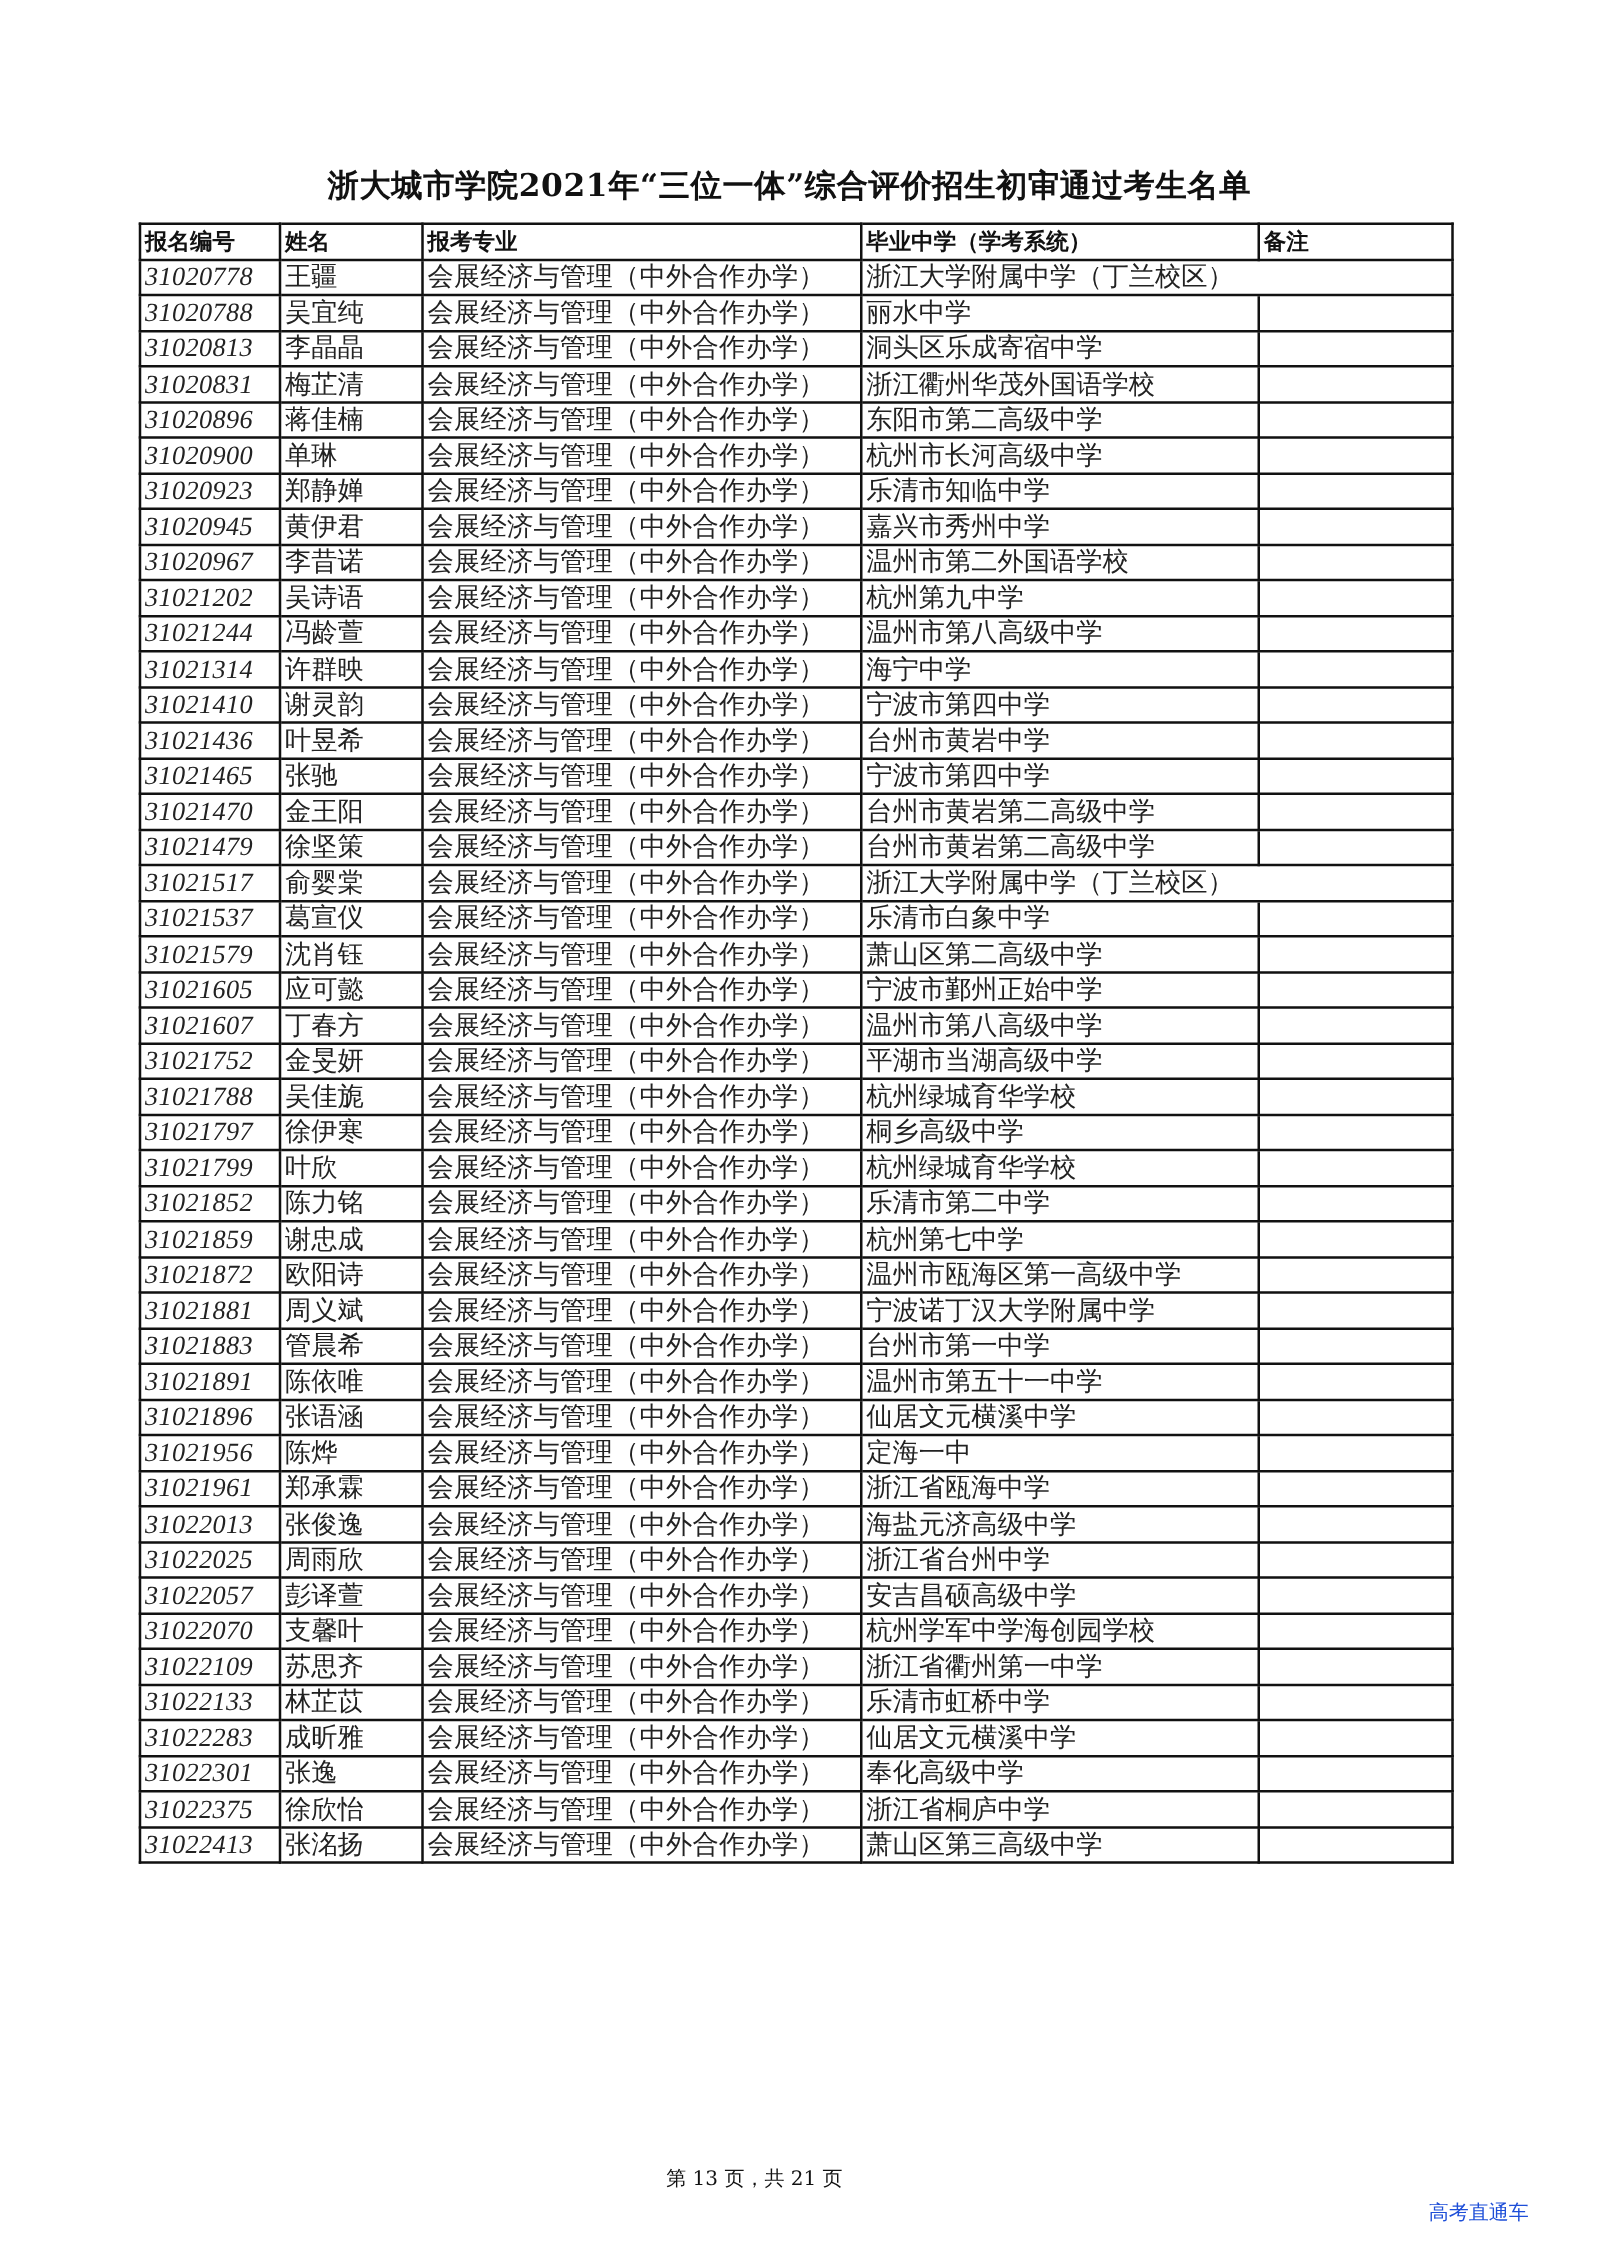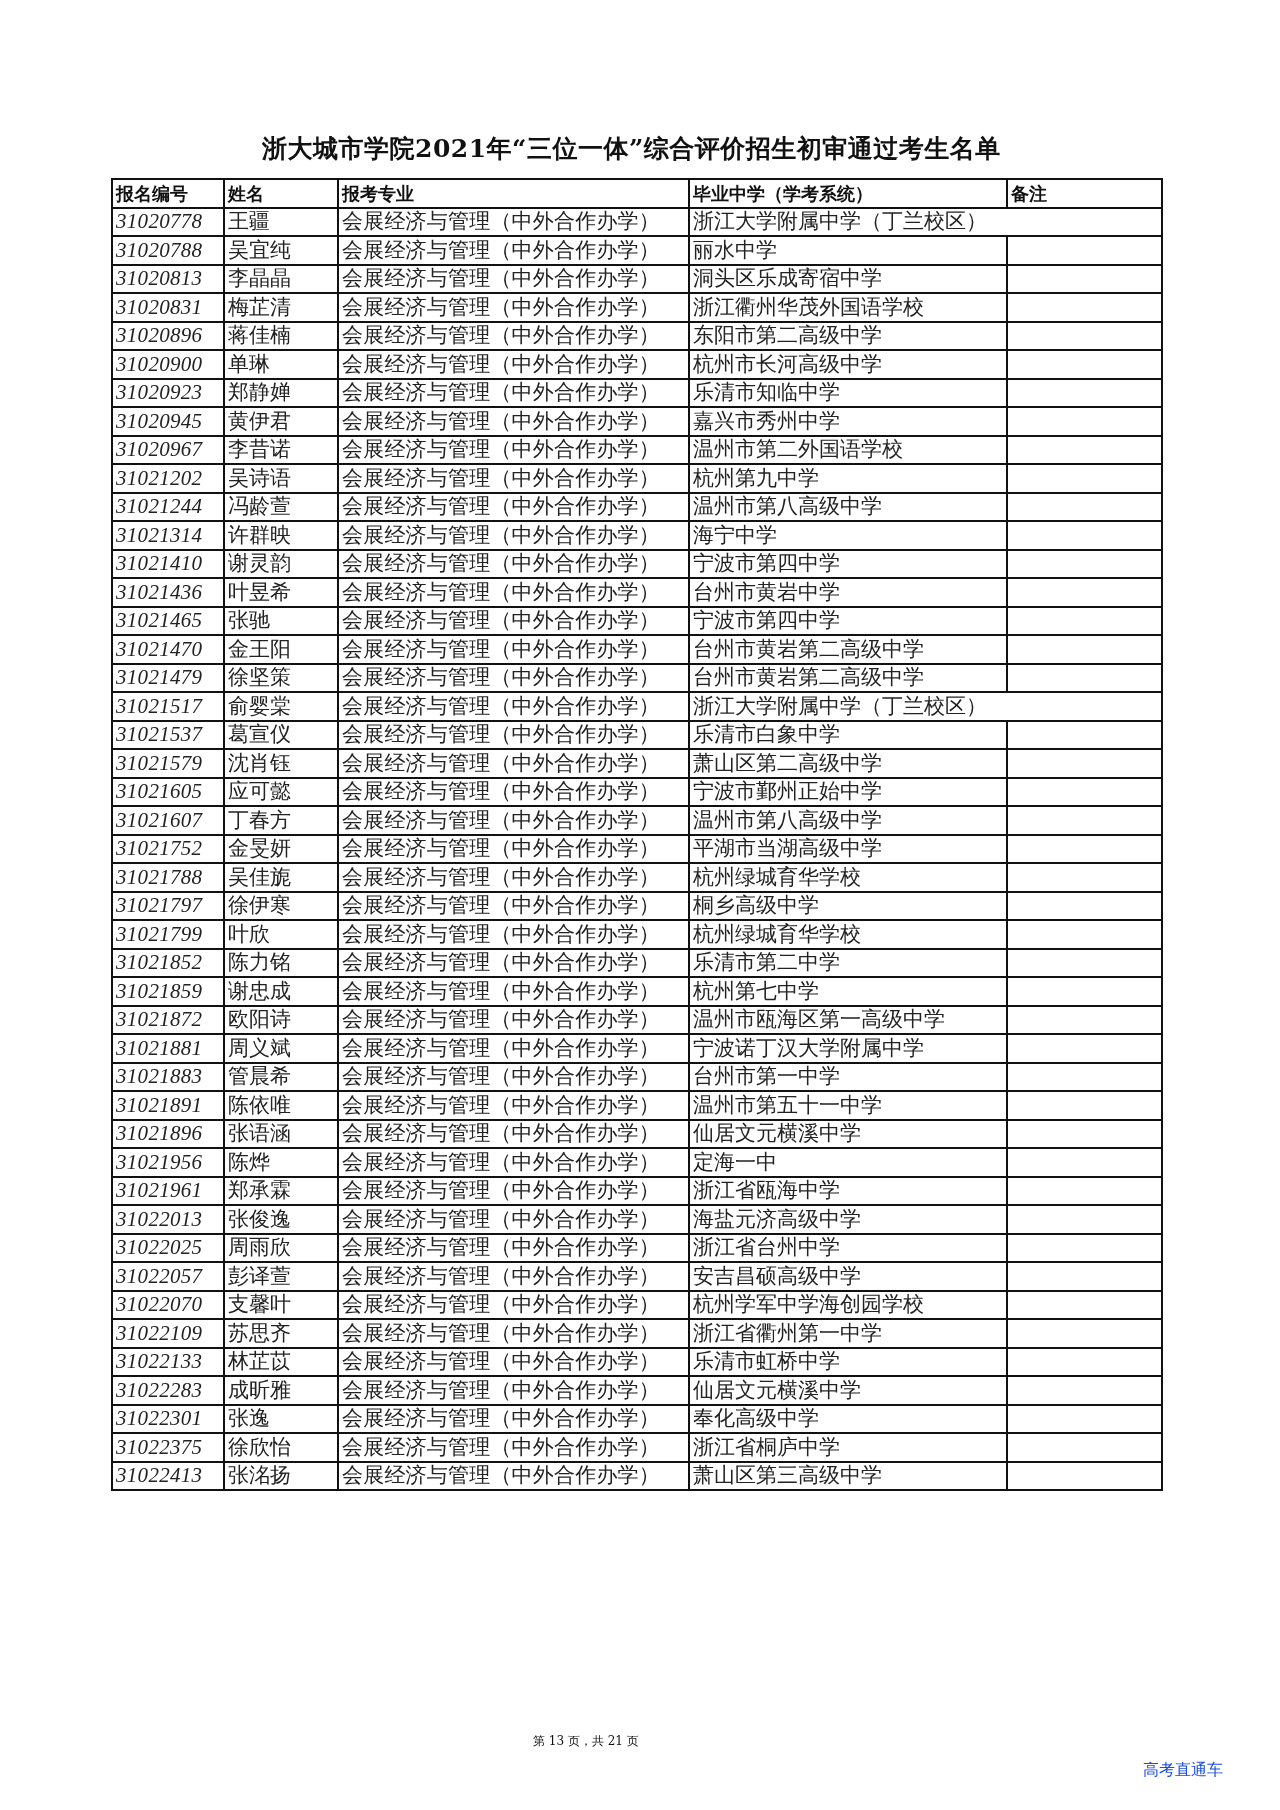--- a/index.html
+++ b/index.html
@@ -13,21 +13,21 @@
   table.roster td, table.roster th { border:2.5px solid #111; height:26.5px; padding:0 0 0 3px;
                  font-size:21px; line-height:25px; white-space:nowrap; overflow:visible;
                  text-align:left; vertical-align:middle; font-weight:normal; color:#222; }
   table.roster th { font-weight:bold; color:#111; font-family:"DejaVu Sans","Liberation Sans",sans-serif; font-size:18px; }
   col.c1 { width:112px; } col.c2 { width:114px; } col.c3 { width:351px; }
   col.c4 { width:318px; } col.c5 { width:155px; }
   td.num { font-family:"Liberation Serif","DejaVu Serif",serif; font-size:22px; letter-spacing:0.3px;font-style:italic; }
   td.major { letter-spacing:0.2px;margin-left:17px; }
   td.overflow { border-right:none !important; }
   td.noleft { border-left:none !important; }
-  .footer { position:absolute; left:533px; top:1733px; font-size:12px; color:#111; white-space:pre; }
+  .footer { position:absolute; left:533px; top:1733px; font-size:16px; color:#111; white-space:pre; }
   .watermark { position:absolute; left:1143px; top:1760px; font-size:16px; color:#1d4ed8;
                font-family:"DejaVu Sans","Liberation Sans",sans-serif; }
 </style>
 </head>
 <body>
 
 <div class="title">浙大城市学院2021年“三位一体”综合评价招生初审通过考生名单</div>
 
 <table class="roster">
   <colgroup>

